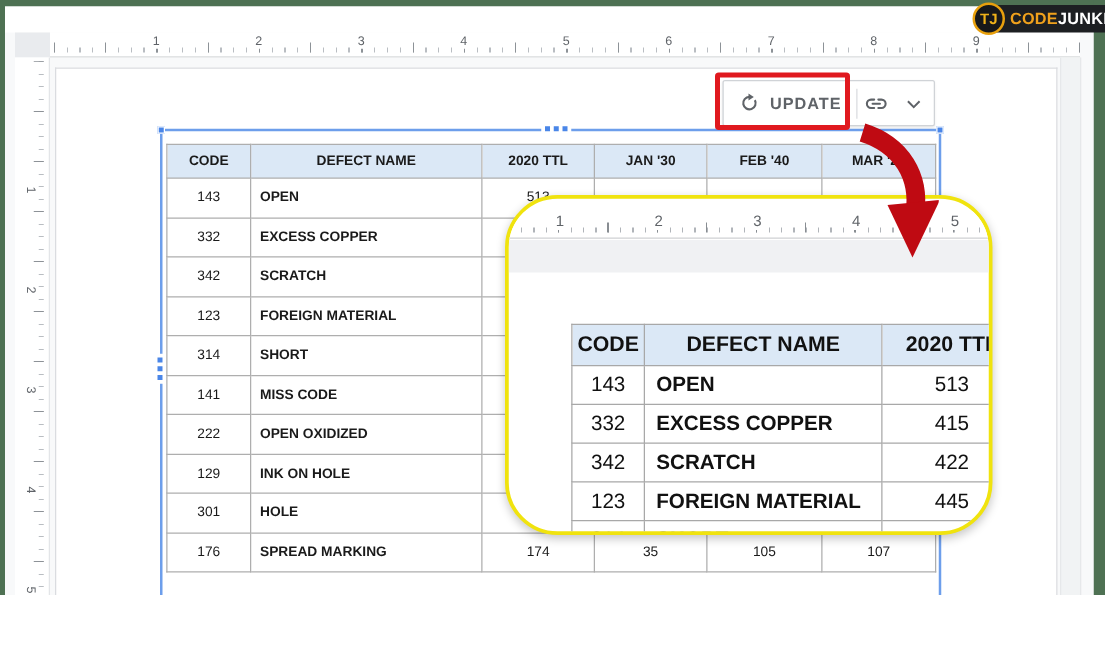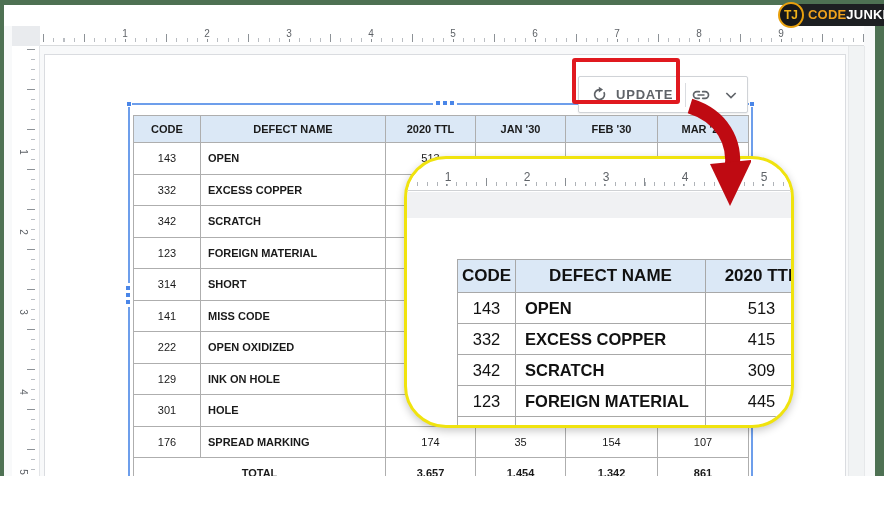--- a/index.html
+++ b/index.html
@@ -43,21 +43,21 @@
 
   
   .page { position:absolute; left:44px; top:54px; width:802px; height:470px; background:#ffffff;
     border:1px solid #dadce0; border-bottom:none; }
   .scrollbar { position:absolute; left:848px; top:46px; width:17px; height:478px; background:#f1f3f4;
     border-left:1px solid #e6e8ea; border-right:1px solid #e6e8ea; }
 
   
   .linked-toolbar { position:absolute; left:578px; top:64px; width:170px; height:37px; background:#fff;
     border:1px solid #d0d3d7; border-radius:2px; box-shadow:0 1px 2px rgba(0,0,0,.08);
-    display:flex; align-items:center; z-index:20;margin-top:12px; }
+    display:flex; align-items:center; z-index:20; }
   .update-btn { display:flex; align-items:center; gap:8px; padding:0 12px; height:100%; cursor:pointer; }
   .update-label { font-size:13px; font-weight:bold; color:#5f6368; letter-spacing:.8px; }
   .tb-divider { width:1px; height:24px; background:#dadce0; }
   .tb-icon-btn { display:flex; align-items:center; justify-content:center; width:30px; height:100%; cursor:pointer; }
   .highlight-box { position:absolute; left:572px; top:58px; width:108px; height:46px;
     border:4px solid #e0191f; border-radius:3px; z-index:25; pointer-events:none; }
 
   
   .selection { position:absolute; left:128px; top:103px; width:625px; height:390px;
     border:2px solid #6d9eeb; z-index:10; }
@@ -173,21 +173,21 @@
       <col style="width:90px">
         <col style="width:92px">
         <col style="width:91px">
     </colgroup>
     <thead>
         <tr>
           <th>CODE</th>
           <th>DEFECT NAME</th>
           <th>2020 TTL</th>
           <th>JAN '30</th>
-          <th>FEB '30</th>
+          <th>FEB '40</th>
           <th>MAR '20</th>
         </tr>
       </thead>
     <tbody>
         <tr>
           <td>143</td>
           <td class="name">OPEN</td>
           <td>513</td>
           <td></td>
           <td></td>
@@ -255,29 +255,22 @@
           <td></td>
           <td></td>
           <td></td>
           <td></td>
         </tr>
         <tr>
           <td>176</td>
           <td class="name">SPREAD MARKING</td>
           <td>174</td>
           <td>35</td>
-          <td>154</td>
+          <td>105</td>
           <td>107</td>
-        </tr>
-        <tr class="total-row">
-          <td colspan="2">TOTAL</td>
-          <td>3,657</td>
-          <td>1,454</td>
-          <td>1,342</td>
-          <td>861</td>
         </tr>
       </tbody>
   </table>
 
   <div class="linked-toolbar">
     <div class="update-btn">
       <svg width="17" height="17" viewBox="0 0 24 24">
         <path d="M12 5 a7 7 0 1 0 6.2 3.6" fill="none" stroke="#5f6368" stroke-width="2.4"></path>
         <polygon points="11,1 11,9 17,5" fill="#5f6368"></polygon>
       </svg>
@@ -333,21 +326,21 @@
             <td>513</td>
           </tr>
           <tr>
             <td>332</td>
             <td class="name">EXCESS COPPER</td>
             <td>415</td>
           </tr>
           <tr>
             <td>342</td>
             <td class="name">SCRATCH</td>
-            <td>309</td>
+            <td>422</td>
           </tr>
           <tr>
             <td>123</td>
             <td class="name">FOREIGN MATERIAL</td>
             <td>445</td>
           </tr>
           <tr>
             <td>314</td>
             <td class="name">SHORT</td>
             <td></td>

